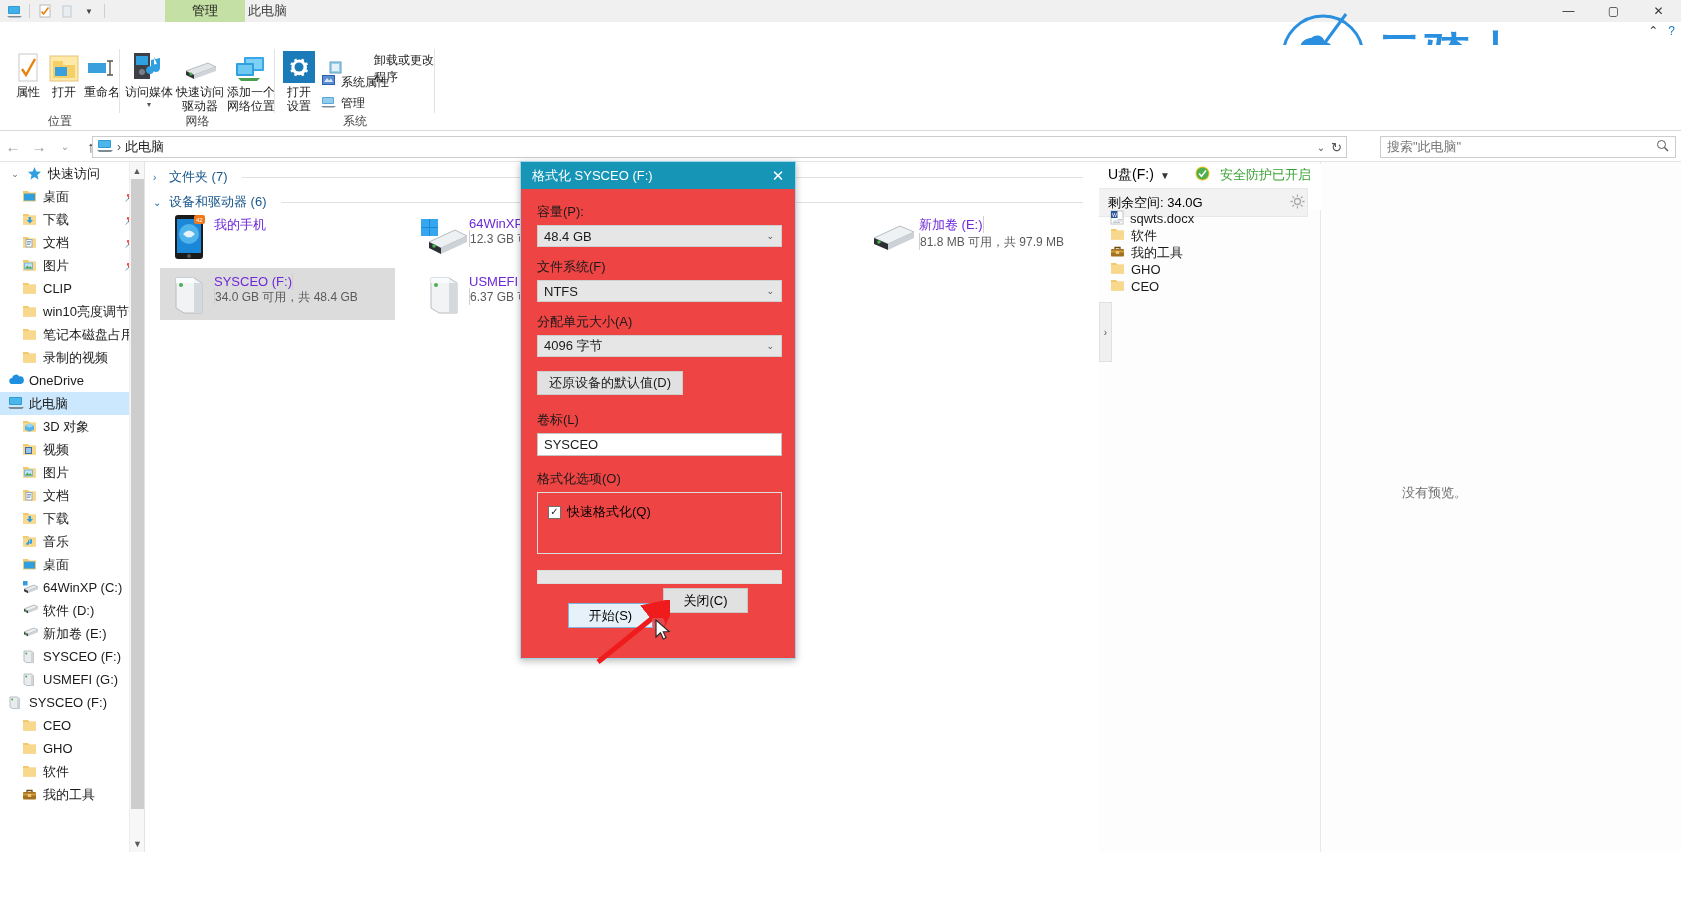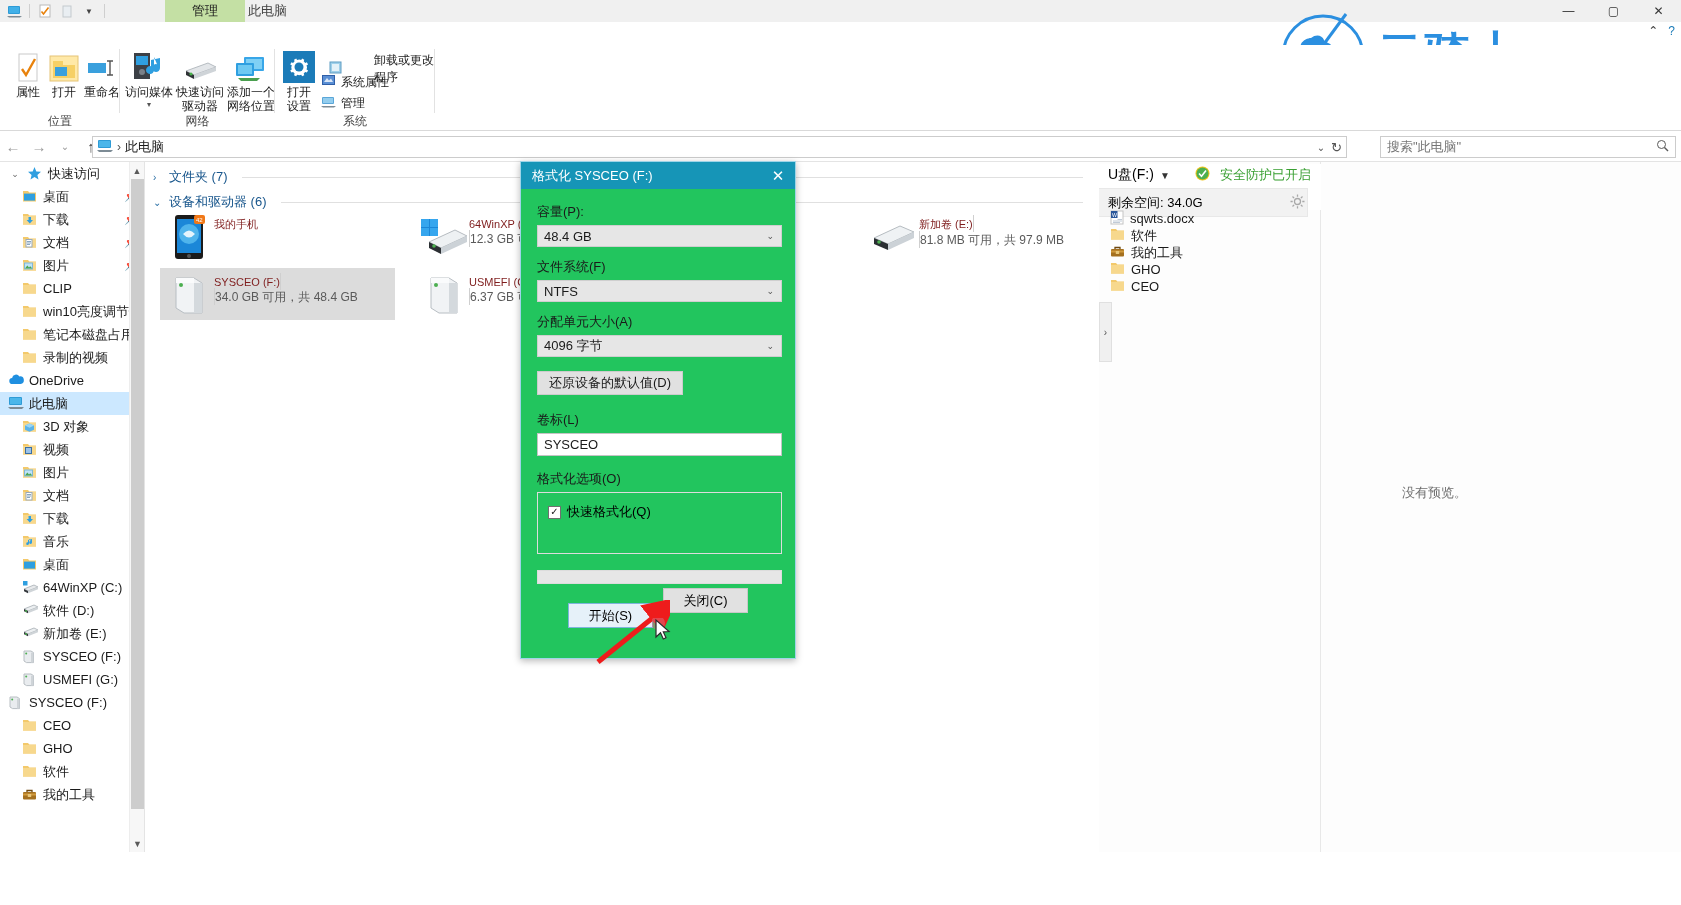--- a/index.html
+++ b/index.html
@@ -133,21 +133,21 @@
   .grp-hdr{ display:flex; align-items:center; gap:6px; color:#18568c; font-size:13px; }
   .grp-hdr .chev{ color:#2a6fa5; font-size:10px; width:10px; }
   .grp-hdr .line{ flex:1; height:1px; background:#e0e0e0; margin-left:8px; }
 
   .tile{
     position:absolute; width:235px; height:52px; display:flex; align-items:flex-start; padding:4px 4px 0 4px;
   }
   .tile.sel{ background:#dcdcdc; }
   .tile .ticon{ width:50px; height:46px; flex:none; display:flex; align-items:center; justify-content:center;}
   .tile .tinfo{ flex:1; padding-top:2px; min-width:0;}
-  .tile .tname{ font-size:11px; color:#7f1d1d; white-space:nowrap; overflow:hidden; }
+  .tile .tname{ font-size:13px; color:#6d28d9; white-space:nowrap; overflow:hidden; }
   .bar{ width:175px; height:14px; background:#dcdcdc; border:1px solid #cfcfcf; margin:3px 0 2px 0; }
   .bar > i{ display:block; height:100%; background:#1e90d8; }
   .tile .tsub{ font-size:12px; color:#5a5a5a; white-space:nowrap; }
 
   
   .preview{
     position:absolute; left:1099px; top:0; width:582px; height:690px; background:#fdfdfd;
   }
   .prev-collapse{
     position:absolute; left:0; top:140px; width:13px; height:60px; background:#f0f0f0;
@@ -169,21 +169,21 @@
   .status{
     position:absolute; left:0; bottom:0; width:1681px; height:28px;
     background:#f0f0f0; border-top:1px solid #dcdcdc; display:flex; align-items:center;
     font-size:13px; color:#1a1a1a;
   }
   .status .cell{ padding:0 10px; }
 
   
   .dlg{
     position:absolute; left:520px; top:161px; width:276px; height:498px;
-    background:#22c55e; border:1px solid #9ed5e8; box-shadow:0 2px 7px rgba(0,0,0,.28);
+    background:#ef4444; border:1px solid #9ed5e8; box-shadow:0 2px 7px rgba(0,0,0,.28);
     z-index:50;
   }
   .dlg-title{
     height:27px; background:#1695b7; color:#fff; display:flex; align-items:center;
     padding-left:11px; font-size:13px; position:relative;
   }
   .dlg-close{
     position:absolute; right:0; top:0; width:34px; height:27px;
     display:flex; align-items:center; justify-content:center; color:#fff; font-size:15px;
   }

